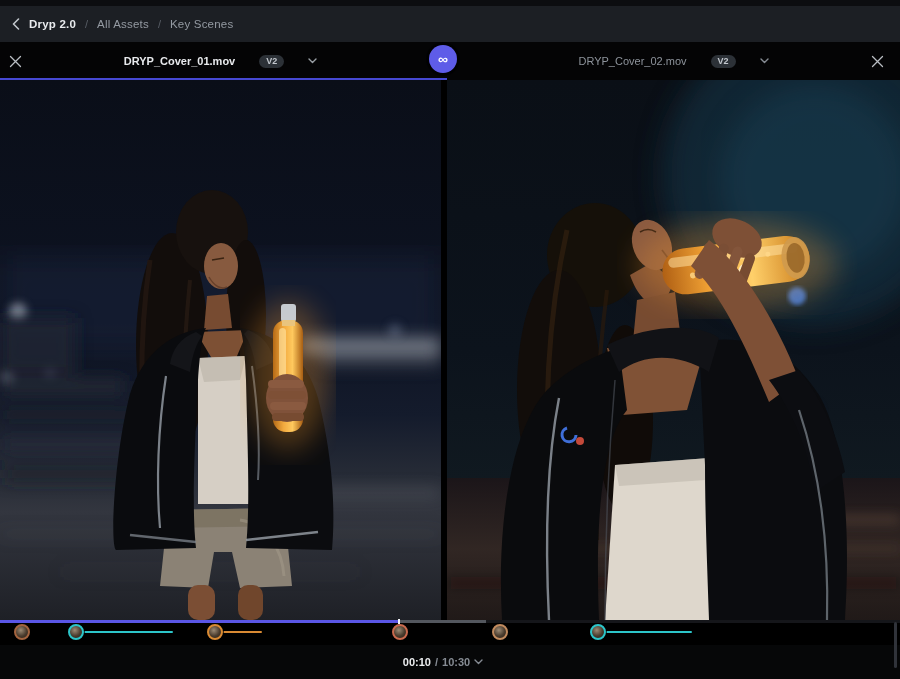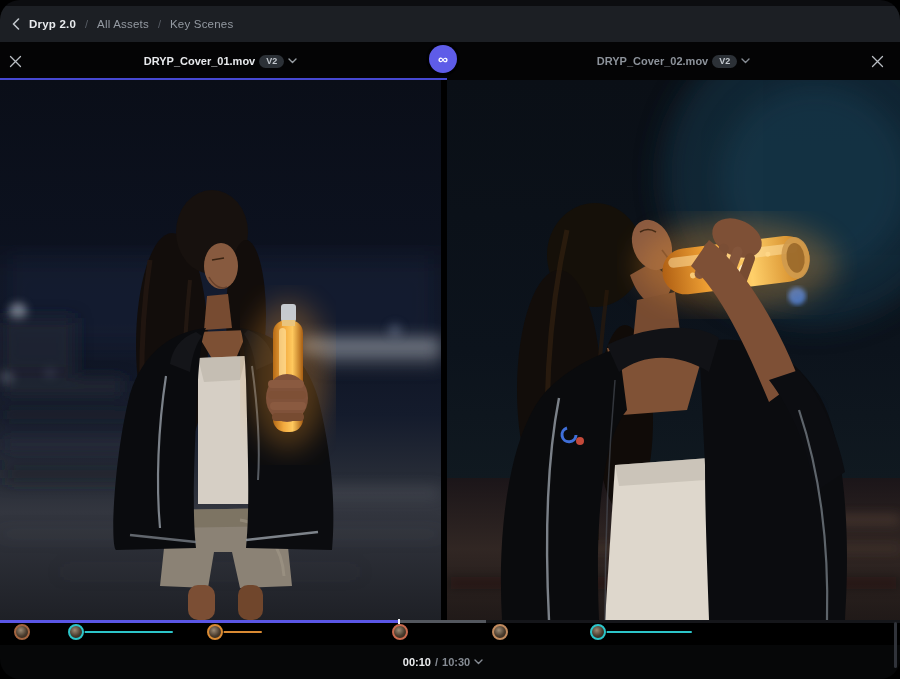--- a/index.html
+++ b/index.html
@@ -1,32 +1,32 @@
 <!DOCTYPE html>
 <html><head>
 <meta charset="utf-8">
 <style>
   html,body{margin:0;padding:0;background:#000;}
   #app{position:relative;width:900px;height:679px;overflow:hidden;background:#000;
-       font-family:"Liberation Sans",sans-serif;border-radius:20px;}
+       font-family:"Liberation Sans",sans-serif;}
   
   .topstrip{position:absolute;top:0;left:0;width:900px;height:6px;background:#0c0d10;}
   .breadcrumb-bar{position:absolute;top:6px;left:0;width:900px;height:36px;background:#1c1f24;
        display:flex;align-items:center;padding:0 12px;box-sizing:border-box;gap:9px;}
   .crumb{font-size:11.5px;color:#949aa2;letter-spacing:.2px;}
   .crumb.primary{color:#e9ebee;font-weight:700;}
   .crumb-sep{font-size:11px;color:#585e66;}
   .icon-btn{display:flex;align-items:center;justify-content:center;cursor:pointer;}
   
   .compare-header{position:absolute;top:42px;left:0;width:900px;height:38px;background:#040405;}
-  .header-half{position:absolute;top:0;height:38px;display:flex;align-items:center;justify-content:center;gap:4px;text-align:center;}
+  .header-half{position:absolute;top:0;height:38px;display:flex;align-items:center;justify-content:center;gap:24px;text-align:center;}
   .header-half.left{left:0;width:441px;}
   .header-half.right{left:447px;width:453px;}
   .filename{font-size:11px;font-weight:700;color:#e8eaed;}
-  .header-half.right .filename{color:#8d939b;font-weight:700;}
+  .header-half.right .filename{color:#8d939b;font-weight:400;}
   .version-pill{background:#2c3137;color:#c2c7cd;font-size:9px;font-weight:700;
        padding:2px 7px;border-radius:9px;line-height:1;}
   .close-btn{position:absolute;top:13px;width:13px;height:13px;}
   .close-btn.left{left:9px;} .close-btn.right{right:16px;}
   .active-underline{position:absolute;top:78px;left:0;width:447px;height:2px;background:#4648d2;}
   .sync-btn{position:absolute;top:45px;left:429px;width:28px;height:28px;border-radius:50%;
        background:#5e5ce8;display:flex;align-items:center;justify-content:center;
        color:#fff;font-size:14px;font-weight:700;z-index:5;box-shadow:0 0 0 3px rgba(0,0,0,.55);}
   
   .videos{position:absolute;top:80px;left:0;width:900px;height:540px;background:#000;}

